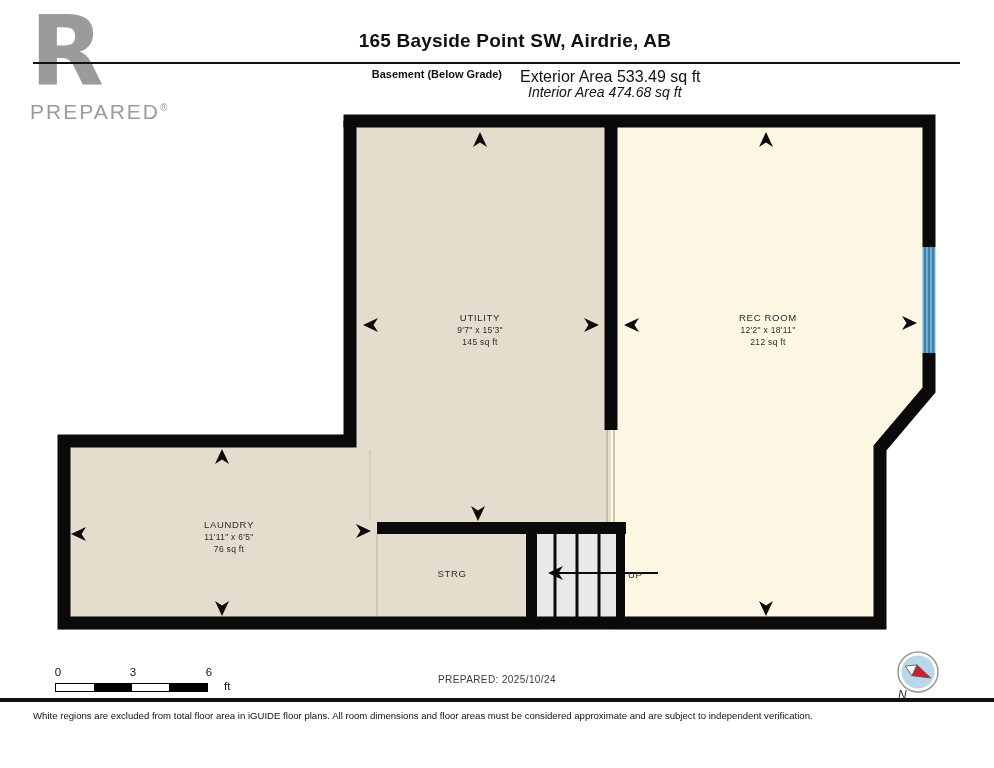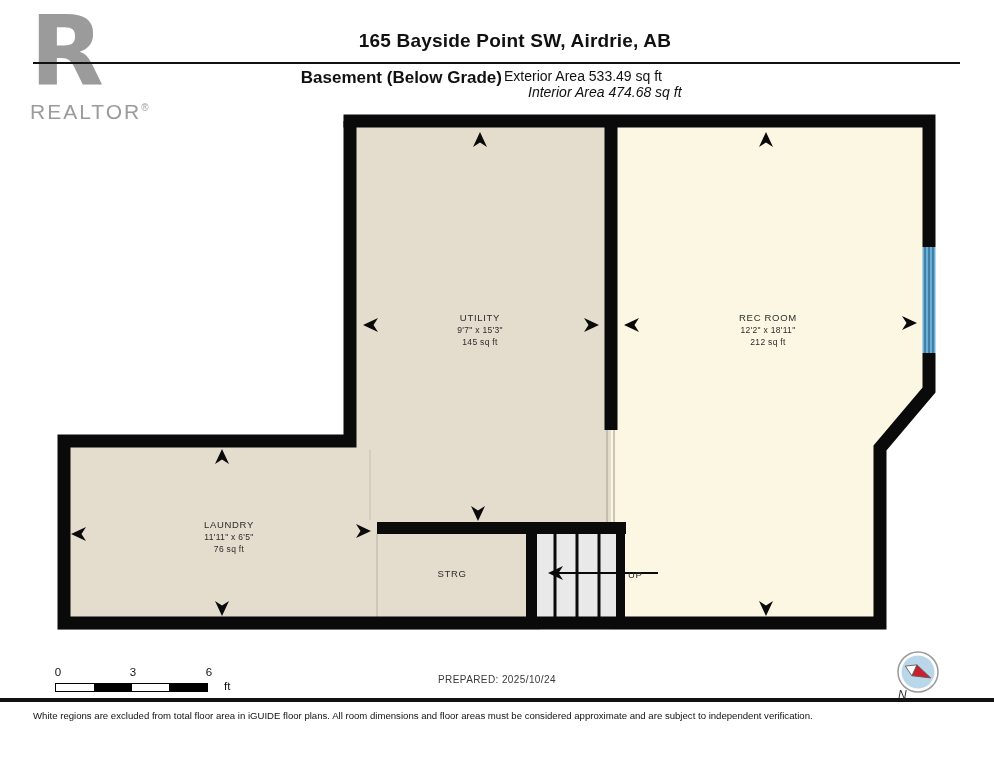--- a/index.html
+++ b/index.html
@@ -8,22 +8,22 @@
   .abs{position:absolute;}
 
   
   #logo{left:30px;top:6px;width:110px;height:120px;}
   #logo-r{font-family:"DejaVu Sans",sans-serif;font-weight:900;font-size:96px;line-height:92px;
           color:#9b9b9b;letter-spacing:-4px;}
   #logo-word{font-size:21px;color:#9b9b9b;letter-spacing:2px;margin-top:2px;}
   #logo-word sup{font-size:10px;}
   #title{left:0;right:0;top:30px;text-align:center;font-size:19px;font-weight:bold;letter-spacing:.2px;padding-left:36px;}
   #header-line{left:33px;top:62px;width:927px;height:2px;background:#111;}
-  #floor-label{left:0;top:68px;width:502px;text-align:right;font-size:17px;font-weight:bold;}
-  #ext-area{left:504px;top:68px;font-size:14px;}
+  #floor-label{left:0;top:68px;width:502px;text-align:right;font-size:11px;font-weight:bold;}
+  #ext-area{left:520px;top:68px;font-size:16px;}
   #int-area{left:528px;top:84px;font-size:14px;font-style:italic;}
 
   
   #plan{left:0;top:0;width:994px;height:768px;}
   text.room-name{font-size:9.5px;letter-spacing:.7px;fill:#2b2b2b;text-anchor:middle;}
   text.room-sub{font-size:8.5px;letter-spacing:.3px;fill:#2b2b2b;text-anchor:middle;}
 
   
   .tick{top:666px;width:16px;text-align:center;font-size:11.5px;}
   #scale-bar{left:55px;top:683px;width:153px;height:9px;border:1px solid #000;box-sizing:border-box;display:flex;}
@@ -35,21 +35,21 @@
   #footer-rule{left:0;top:698px;width:994px;height:4px;background:#111;}
   #disclaimer{left:33px;top:710px;width:940px;font-size:9.6px;color:#111;}
 </style>
 </head>
 <body>
 
 <div id="page">
 
   <div class="abs" id="logo">
     <div id="logo-r">R</div>
-    <div id="logo-word"><span>REALTOR</span><sup>®</sup></div>
+    <div id="logo-word"><span>PREPARED</span><sup>®</sup></div>
   </div>
   <div class="abs" id="title">165 Bayside Point SW, Airdrie, AB</div>
   <div class="abs" id="header-line"></div>
   <div class="abs" id="floor-label">Basement (Below Grade)</div>
   <div class="abs" id="ext-area">Exterior Area 533.49 sq ft</div>
   <div class="abs" id="int-area">Interior Area 474.68 sq ft</div>
 
   <svg class="abs" id="plan" viewBox="0 0 994 768" xmlns="http://www.w3.org/2000/svg">
 
     <rect x="344" y="115" width="273" height="413" fill="#e4dccc"></rect>

